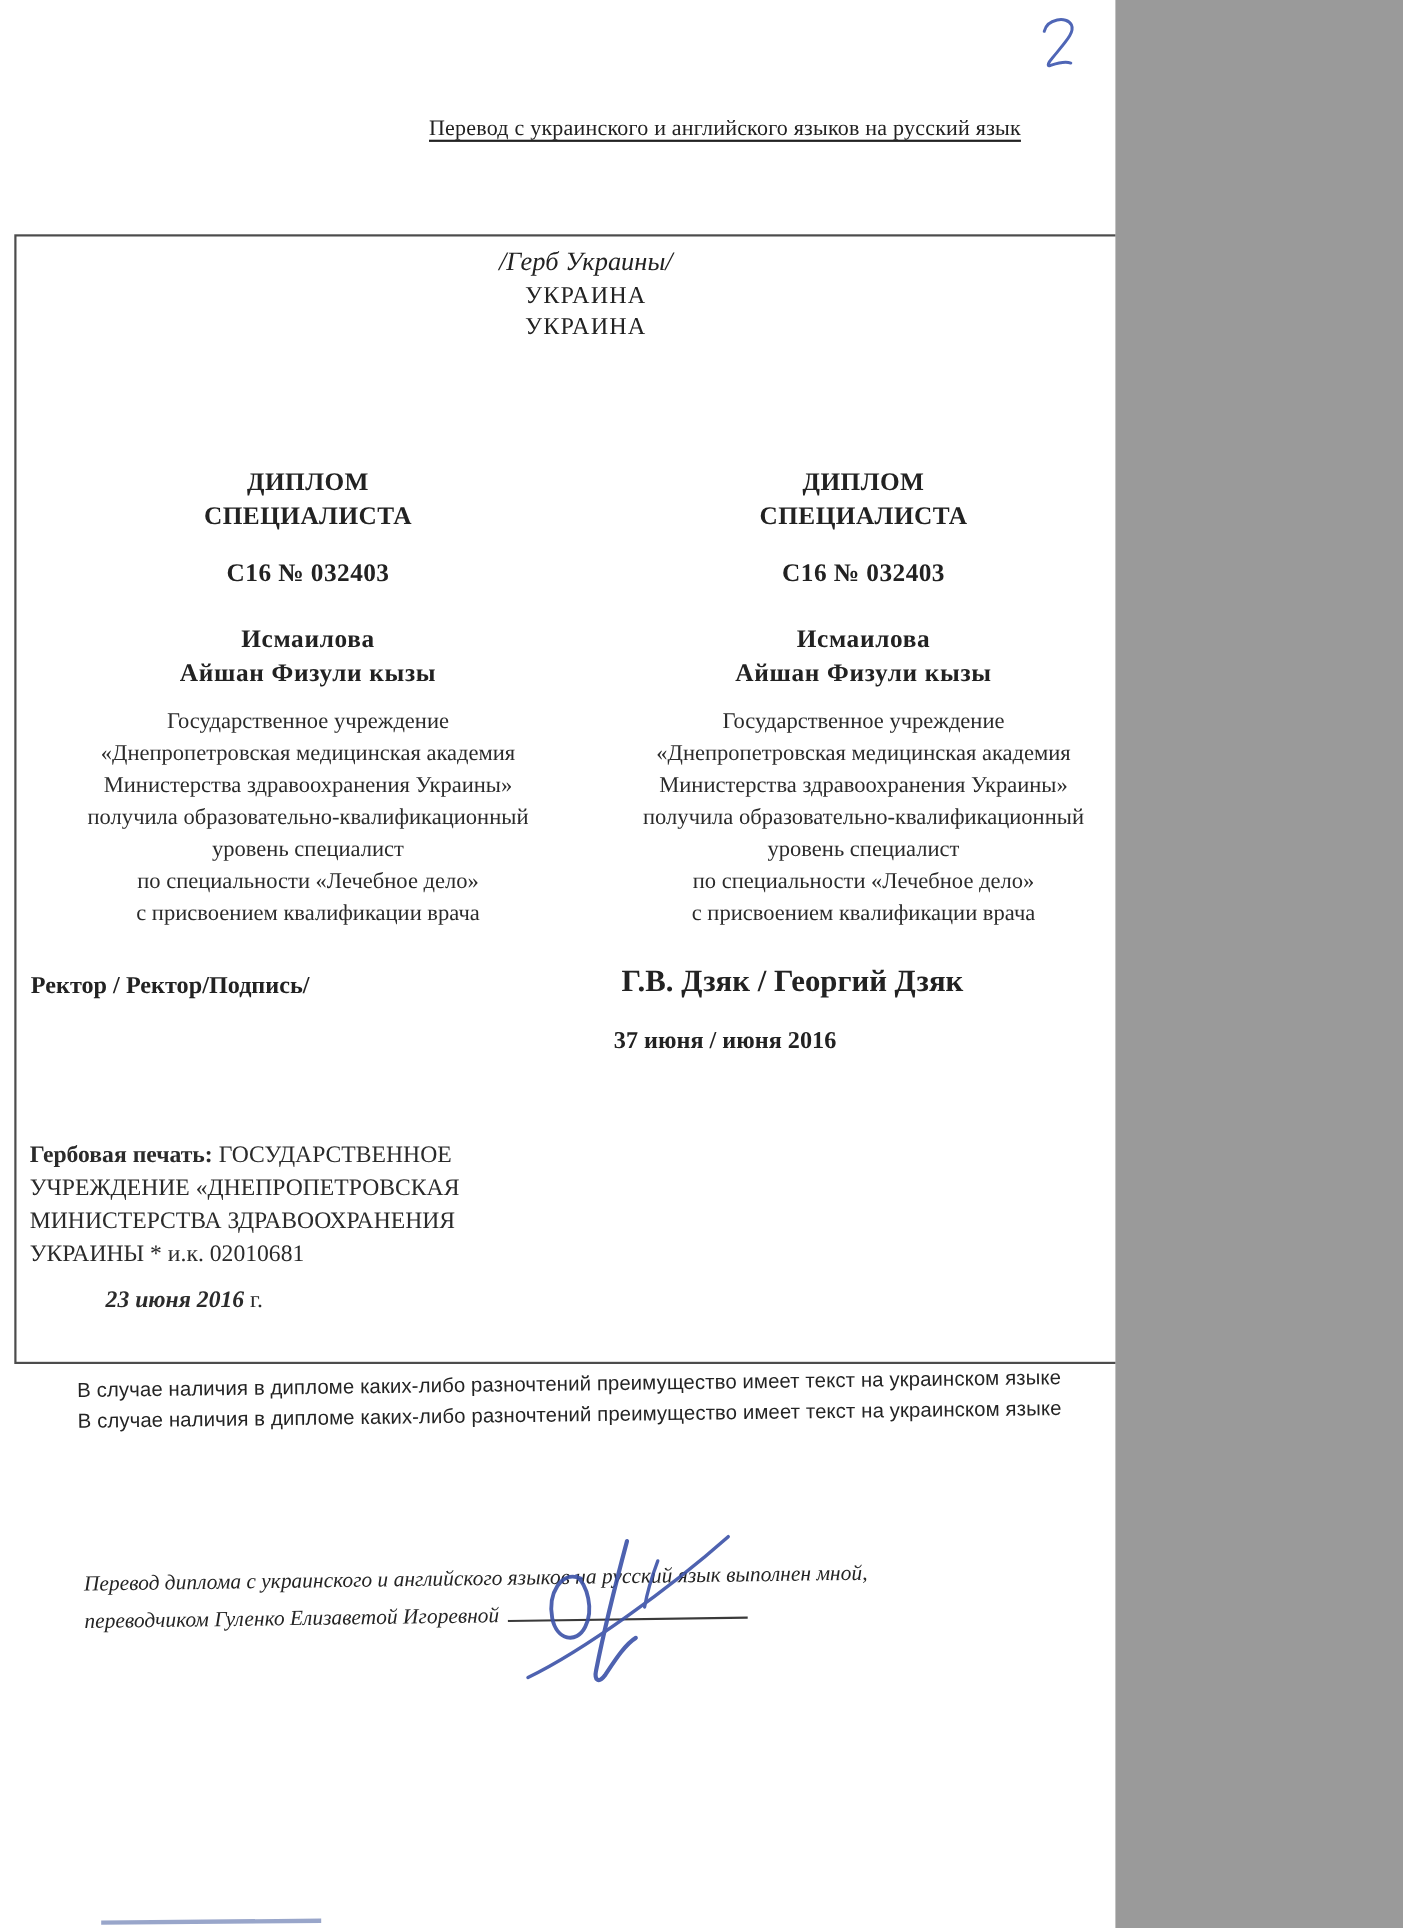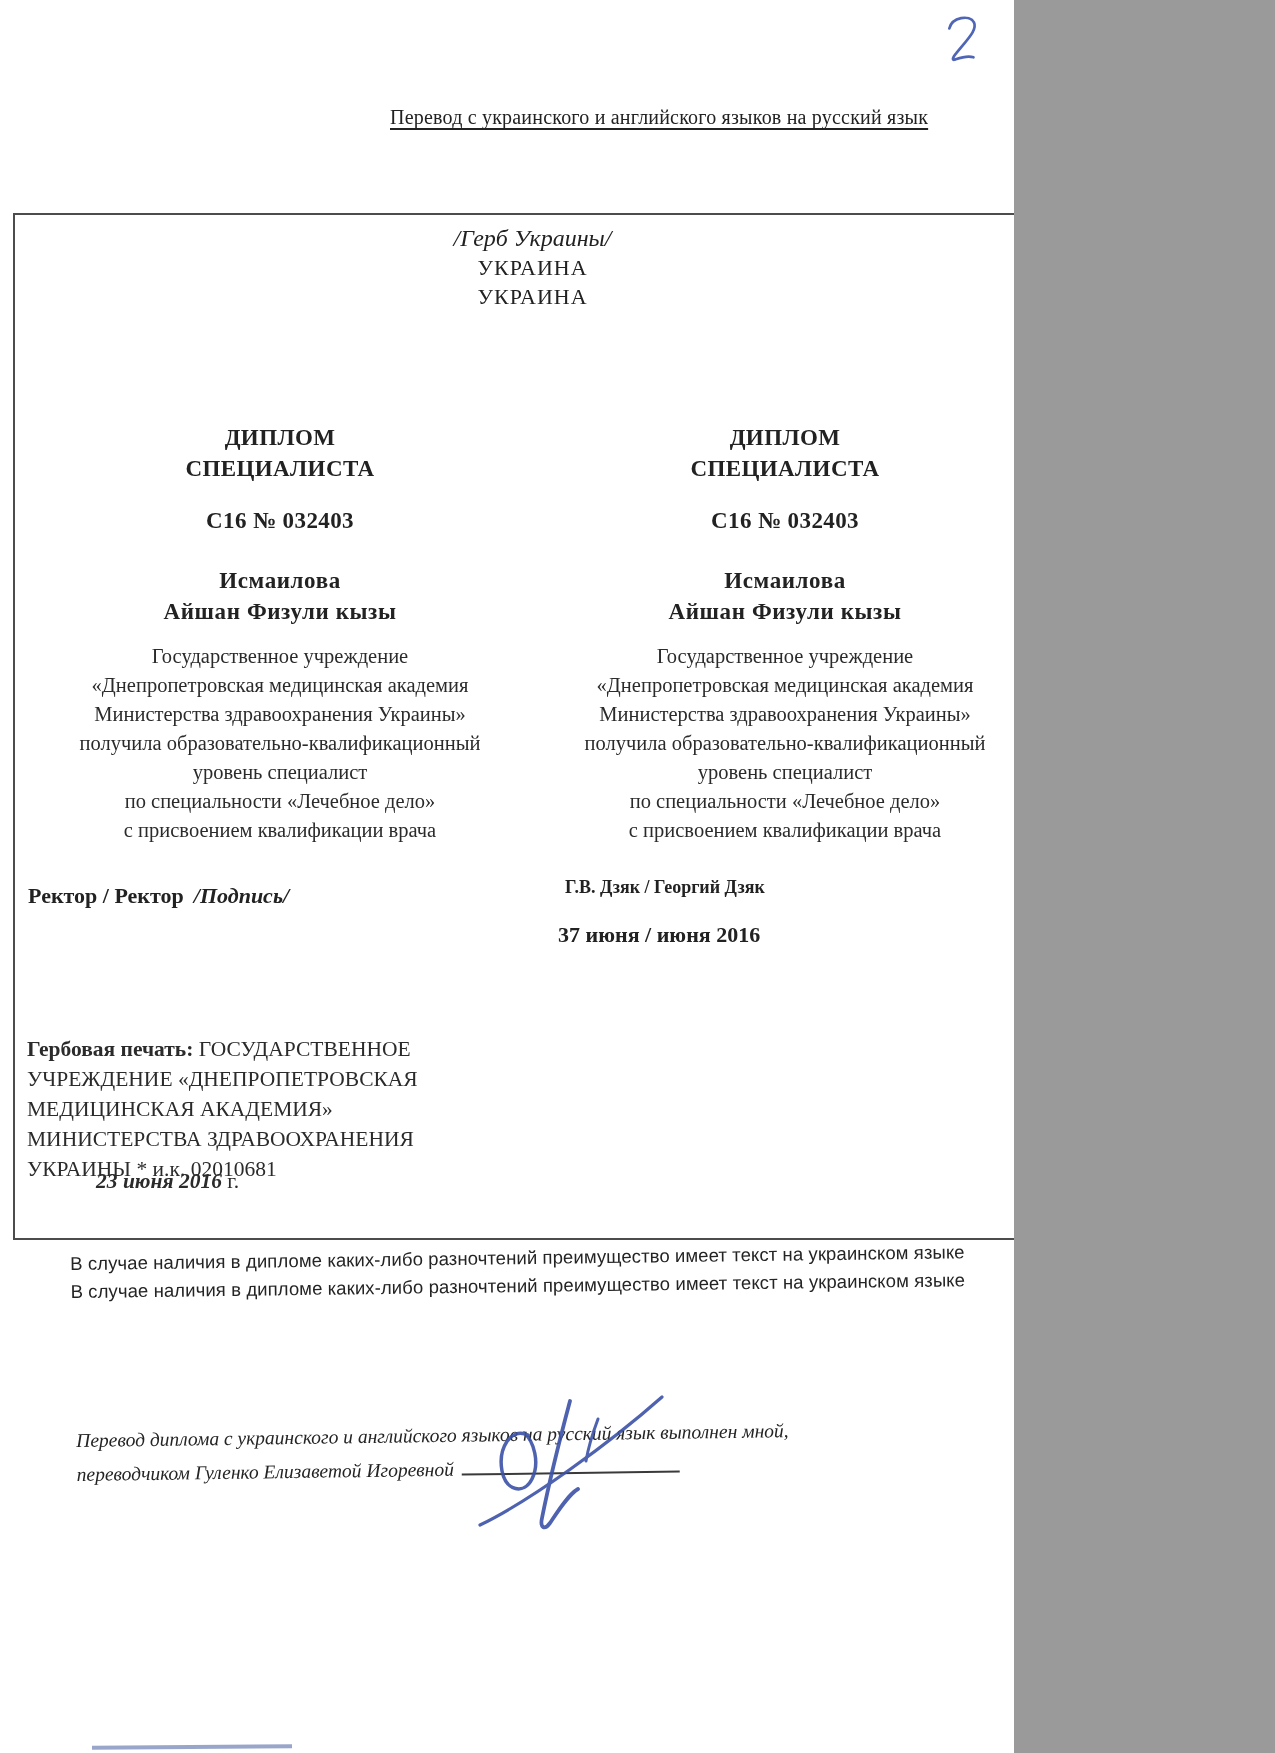--- a/index.html
+++ b/index.html
@@ -40,22 +40,22 @@
   .col-right{left:515px;}
   .col-title{font-size:23px;font-weight:bold;line-height:31px;letter-spacing:.4px;}
   .col-number{margin-top:24px;font-size:23px;font-weight:bold;letter-spacing:.4px;}
   .col-name{margin-top:31px;font-size:23px;font-weight:bold;line-height:31px;letter-spacing:.6px;}
   .col-body{
     margin-top:15px;
     font-family:Liberation Serif, serif;
     font-size:20.5px;line-height:29px;color:#2b2b2b;white-space:nowrap;
   }
   .rector-line{margin-top:38px;text-align:left;font-size:22px;font-weight:bold;padding-left:3px;white-space:nowrap;}
-  .rector-note{font-style:italic;margin-left:10px;}
-  .signatory-line{margin-top:32px;text-align:left;font-size:18px;font-weight:bold;padding-left:35px;white-space:nowrap;}
+  .rector-note{}
+  .signatory-line{margin-top:32px;text-align:left;font-size:28px;font-weight:bold;padding-left:35px;white-space:nowrap;}
   .date-line{margin-top:24px;text-align:left;font-size:22px;font-weight:bold;padding-left:28px;white-space:nowrap;}
 
   .seal-block{left:12px;top:819px;width:500px;font-size:21.5px;line-height:30px;color:#2b2b2b;}
   .stamp-block{left:9px;top:951px;font-size:21.5px;line-height:30px;color:#2b2b2b;white-space:nowrap;}
   .stamp-line2{padding-left:72px;}
 
   .disclaimers{
     left:70px;top:1250px;width:900px;
     font-family:"Liberation Sans","DejaVu Sans",sans-serif;
     font-size:18.5px;line-height:27.5px;letter-spacing:.1px;
@@ -140,21 +140,20 @@
       <div class="signatory-line">Г.В. Дзяк / Георгий Дзяк</div>
       <div class="date-line">37 июня / июня 2016</div>
     </div>
 
     <div class="abs seal-block">
       <div>
         <span class="b">Гербовая печать:</span>
         <span>ГОСУДАРСТВЕННОЕ</span>
       </div>
       <div>УЧРЕЖДЕНИЕ «ДНЕПРОПЕТРОВСКАЯ</div>
-      <div>МЕДИЦИНСКАЯ АКАДЕМИЯ»</div>
       <div>МИНИСТЕРСТВА ЗДРАВООХРАНЕНИЯ</div>
       <div>УКРАИНЫ * и.к. 02010681</div>
     </div>
 
     <div class="abs stamp-block">
       <div class="stamp-line2">
         <span class="b i">23 июня 2016</span>
         <span>г.</span>
       </div>
     </div>

